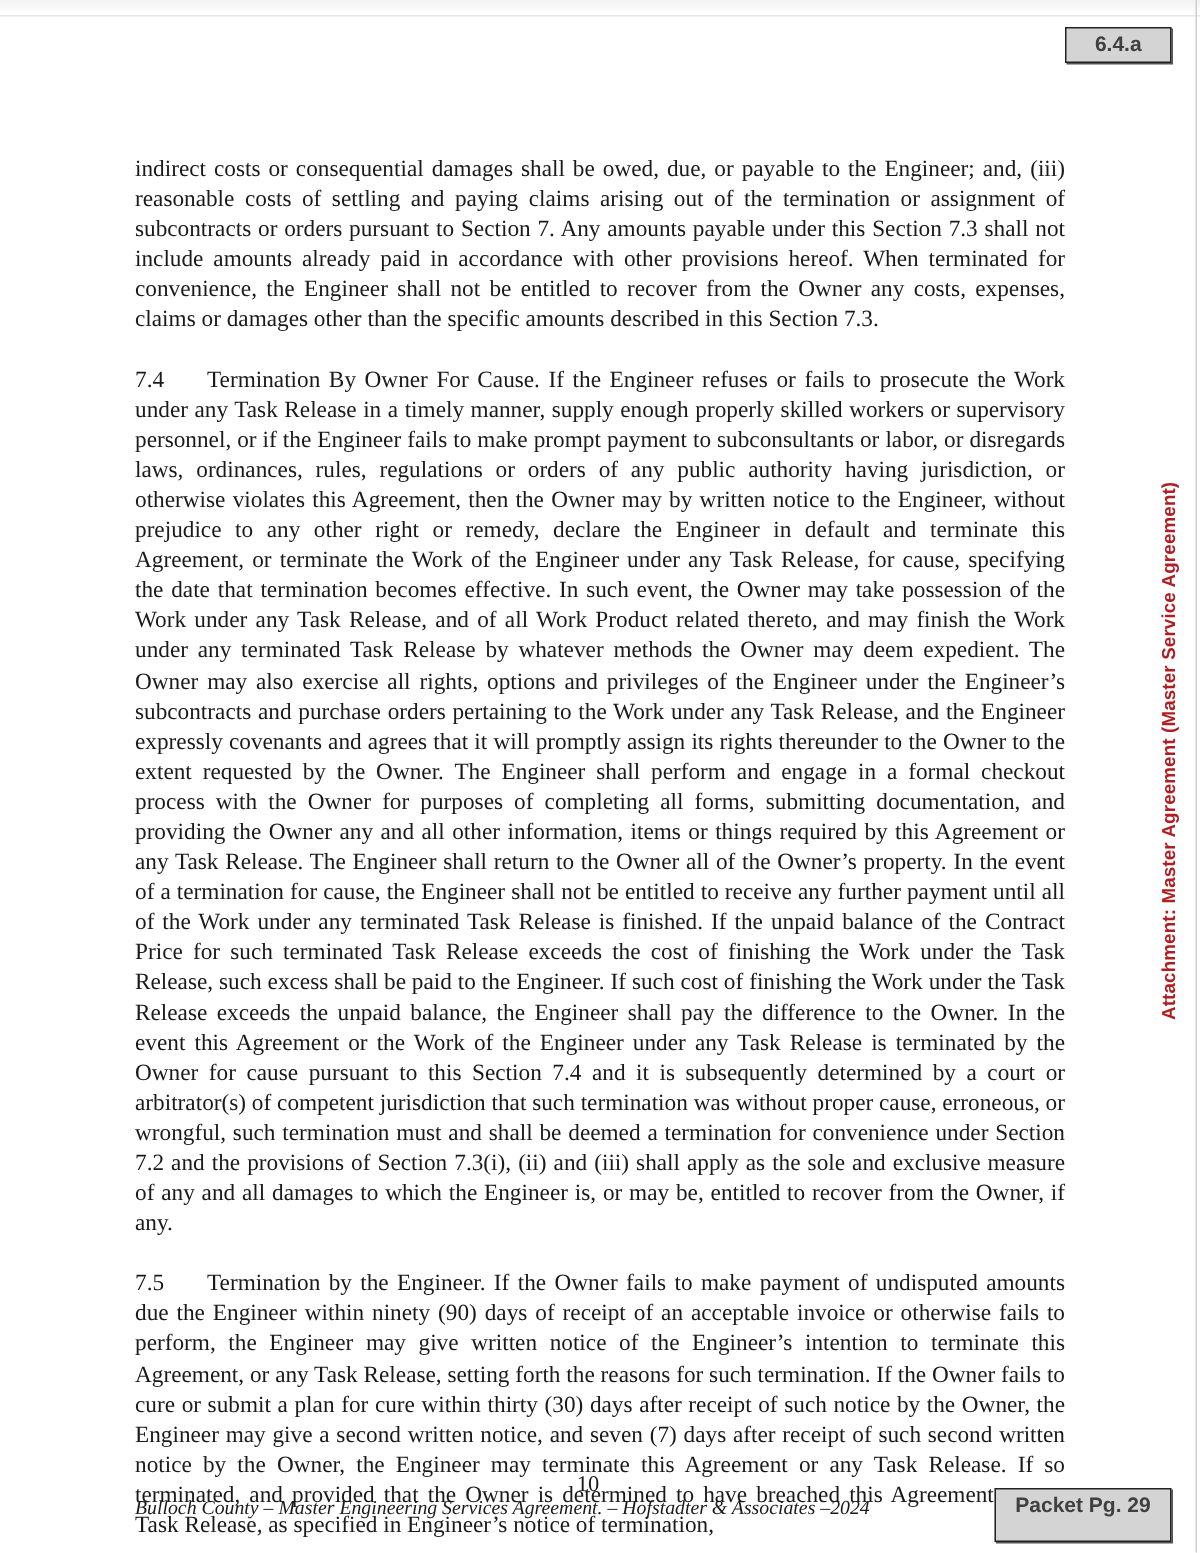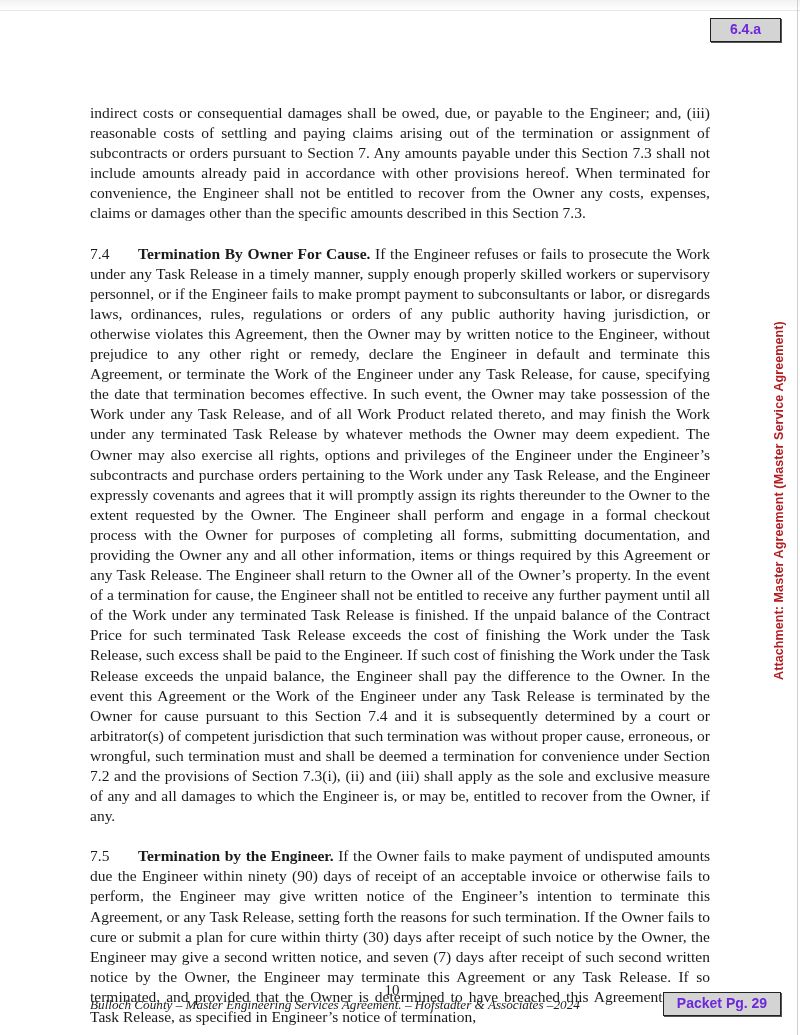--- a/index.html
+++ b/index.html
@@ -28,33 +28,33 @@
       width: 1px; height: 1035px;
       background: #cfcfcf;
     }
     .badge {
       position: absolute;
       background: #d4d4d4;
       border: 1.5px solid #222;
       box-shadow: 1px 1px 0 #555;
       font-family: "Liberation Sans", "DejaVu Sans", sans-serif;
       font-weight: bold;
-      color: #6d28d9;
+      color: #404040;
       text-align: center;
       box-sizing: border-box;
     }
     .badge-top {
       left: 710px; top: 18px;
       width: 71px; height: 24px;
       font-size: 14px;
       line-height: 21px;
     }
     .badge-bottom {
       left: 663px; top: 992px;
-      width: 118px; height: 24px;
+      width: 118px; height: 36px;
       font-size: 14px;
       line-height: 21px;
     }
     .sidebar-label {
       position: absolute;
       left: 772px;
       top: 680px;
       transform-origin: 0 0;
       transform: rotate(-90deg);
       white-space: nowrap;
@@ -79,21 +79,21 @@
     }
     .para + .para {
       margin-top: 20px;
     }
     .sec-num {
       font-weight: normal;
       display: inline-block;
       width: 48px;
     }
     .sec-title {
-      font-weight: bold;
+      font-weight: normal;
     }
     .page-number {
       position: absolute;
       left: 0; width: 800px;
       top: 982px;
       text-align: center;
       font-size: 15px;
       padding-right: 16px;
       box-sizing: border-box;
     }

